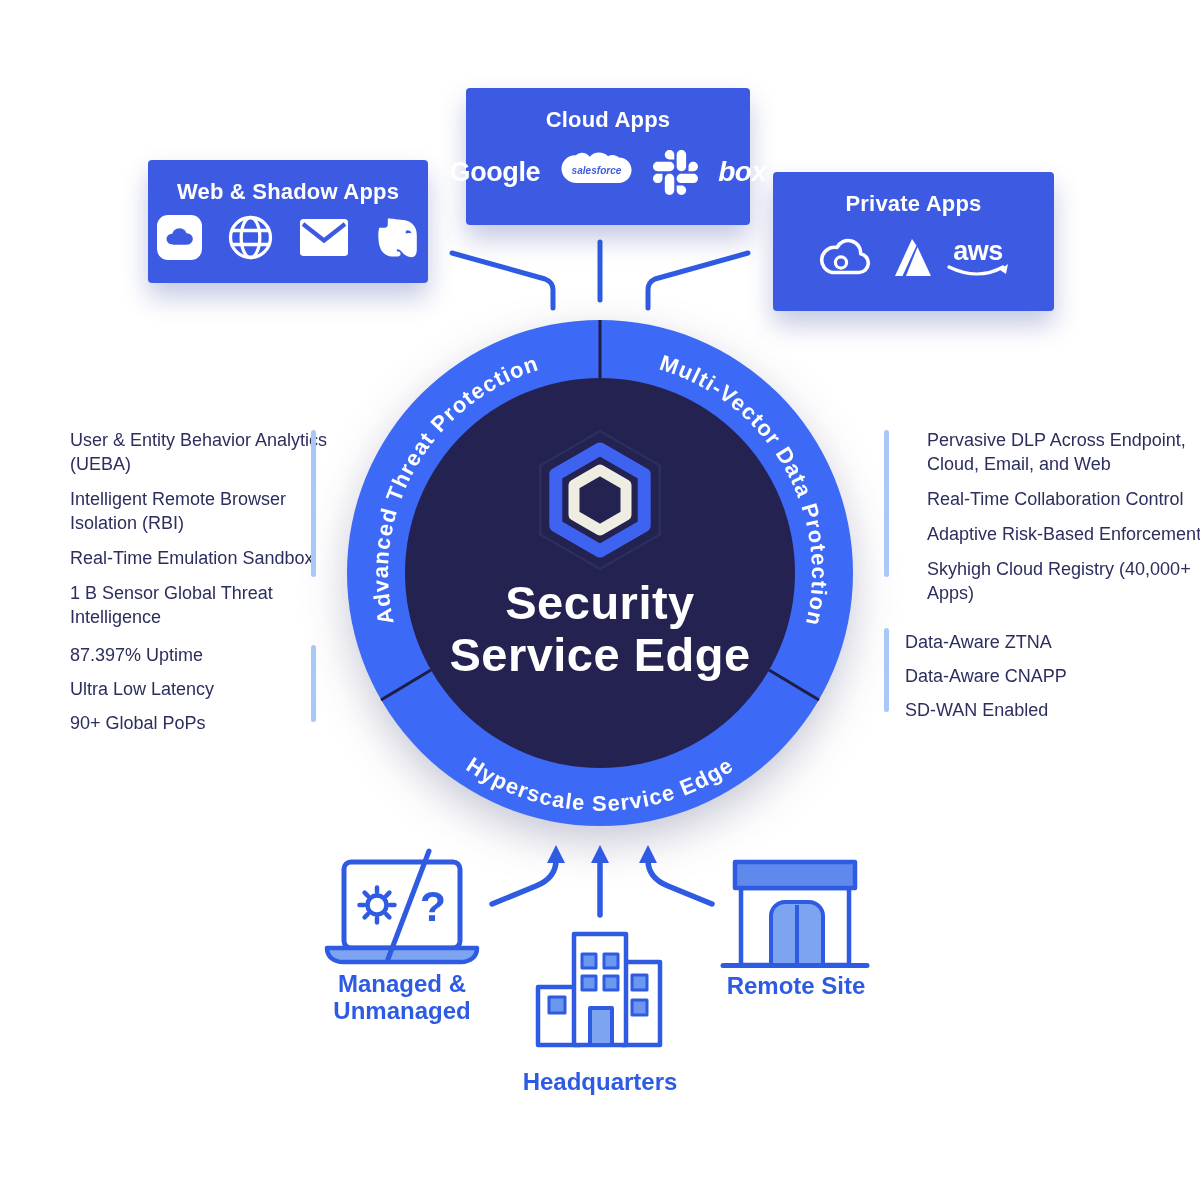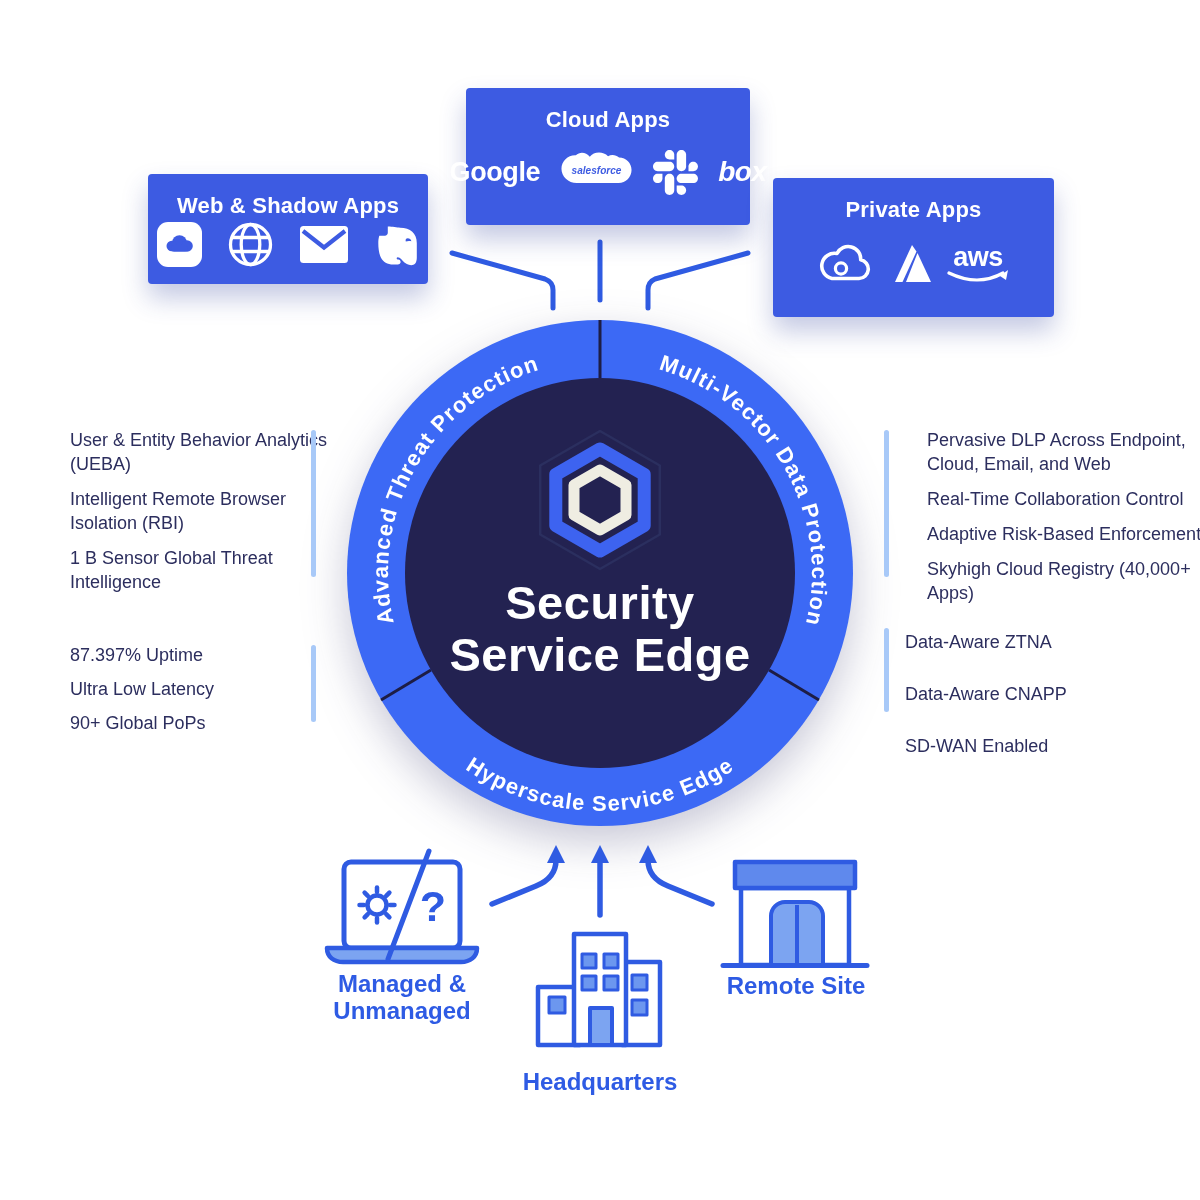--- a/index.html
+++ b/index.html
@@ -118,21 +118,21 @@
 
     <g stroke="#2F5BE2" stroke-linejoin="round">
       <rect x="741" y="888" width="108" height="77" fill="#ffffff" stroke-width="4.5"></rect>
       <rect x="735" y="862" width="120" height="26" fill="#5F89ED" stroke-width="4.5"></rect>
       <path d="M771 965 V916 A14 14 0 0 1 785 902 H809 A14 14 0 0 1 823 916 V965 Z" fill="#7CA4F1" stroke-width="4"></path>
       <line x1="797" y1="905" x2="797" y2="963" stroke-width="4"></line>
       <line x1="723" y1="965.5" x2="867" y2="965.5" stroke-width="5" stroke-linecap="round"></line>
     </g>
   </svg>
 
-  <div class="appbox" style="left:148px;top:174px;width:280px;height:110px;">
+  <div class="appbox" style="left:148px;top:160px;width:280px;height:123px;">
     <div class="appbox-title">Web &amp; Shadow Apps</div>
     <div class="appbox-icons">
       <svg width="47" height="47" viewBox="0 0 47 47">
         <rect x="1" y="1" width="45" height="45" rx="11" fill="#ffffff"></rect>
         <g fill="#3D5BE2">
           <circle cx="23.5" cy="21.5" r="7.3"></circle>
             <circle cx="15.8" cy="25" r="5.3"></circle>
           <circle cx="31" cy="25" r="5.8"></circle>
             <rect x="15" y="24" width="16.5" height="6.8" rx="3"></rect>
         </g>
@@ -168,21 +168,21 @@
         <path d="M45.2 32.3c7.1 0 12.9 5.8 12.9 12.9s-5.8 12.9-12.9 12.9H12.9C5.8 58.1 0 52.3 0 45.2s5.8-12.9 12.9-12.9h32.3z"></path>
         <path d="M97 45.2c0-7.1 5.8-12.9 12.9-12.9s12.9 5.8 12.9 12.9-5.8 12.9-12.9 12.9H97V45.2z"></path>
         <path d="M90.5 45.2c0 7.1-5.8 12.9-12.9 12.9s-12.9-5.8-12.9-12.9V12.9C64.7 5.8 70.5 0 77.6 0s12.9 5.8 12.9 12.9v32.3z"></path>
         <path d="M77.6 97c7.1 0 12.9 5.8 12.9 12.9s-5.8 12.9-12.9 12.9-12.9-5.8-12.9-12.9V97h12.9z"></path>
         <path d="M77.6 90.5c-7.1 0-12.9-5.8-12.9-12.9s5.8-12.9 12.9-12.9h32.3c7.1 0 12.9 5.8 12.9 12.9s-5.8 12.9-12.9 12.9H77.6z"></path>
       </svg>
       <span class="logo-text" style="font-size:28px;letter-spacing:-.5px;font-style:italic;">box</span>
     </div>
   </div>
 
-  <div class="appbox" style="left:773px;top:178px;width:281px;height:139px;">
+  <div class="appbox" style="left:773px;top:172px;width:281px;height:139px;">
     <div class="appbox-title">Private Apps</div>
     <div class="appbox-icons" style="gap:12px;">
       <svg width="57" height="45" viewBox="0 0 57 45" fill="none" stroke="#ffffff">
         <path d="M15 37.5 h27 a9.5 9.5 0 0 0 1.7-18.8 A12.5 12.5 0 0 0 20 12.5 A9 9 0 0 0 15 37.5 Z" stroke-width="3.6" stroke-linejoin="round"></path>
         <circle cx="24" cy="27.5" r="5.6" stroke-width="3.2"></circle>
       </svg>
       <svg width="47" height="42" viewBox="0 0 47 42" fill="#ffffff">
         <path d="M26 3 L9 40 H16.5 L30.5 9.5 Z"></path>
         <path d="M31.5 11 L45 40 H20 Z"></path>
       </svg>
@@ -190,37 +190,38 @@
         <text class="aws-text" x="33" y="26">aws</text>
         <path d="M4 33 Q33 47 58 33" stroke="#ffffff" stroke-width="3.2" fill="none" stroke-linecap="round"></path>
         <path d="M55 36 L63 30 L61 40 Z" fill="#ffffff"></path>
       </svg>
     </div>
   </div>
 
   <div class="side-group" style="left:70px;top:428px;width:260px;">
     <div>User &amp; Entity Behavior Analytics (UEBA)</div>
     <div>Intelligent Remote Browser Isolation (RBI)</div>
+    <div>Real-Time Emulation Sandbox</div>
     <div>1 B Sensor Global Threat Intelligence</div>
   </div>
   <div class="side-group" style="left:70px;top:643px;width:260px;gap:10px;">
     <div>87.397% Uptime</div>
     <div>Ultra Low Latency</div>
     <div>90+ Global PoPs</div>
   </div>
   <div class="bar" style="left:311px;top:430px;height:147px;"></div>
   <div class="bar" style="left:311px;top:645px;height:77px;"></div>
 
   <div class="side-group" style="left:927px;top:428px;width:285px;">
     <div>Pervasive DLP Across Endpoint, Cloud, Email, and Web</div>
     <div>Real-Time Collaboration Control</div>
     <div>Adaptive Risk-Based Enforcement</div>
     <div>Skyhigh Cloud Registry (40,000+ Apps)</div>
   </div>
-  <div class="side-group" style="left:905px;top:630px;width:285px;gap:28px;">
+  <div class="side-group" style="left:905px;top:630px;width:285px;gap:10px;">
     <div>Data-Aware ZTNA</div>
     <div>Data-Aware CNAPP</div>
     <div>SD-WAN Enabled</div>
   </div>
   <div class="bar" style="left:884px;top:430px;height:147px;"></div>
   <div class="bar" style="left:884px;top:628px;height:84px;"></div>
 
   <div class="blabel" style="left:332px;top:970px;width:140px;">Managed &amp; Unmanaged</div>
   <div class="blabel" style="left:500px;top:1068px;width:200px;">Headquarters</div>
   <div class="blabel" style="left:696px;top:972px;width:200px;">Remote Site</div>

